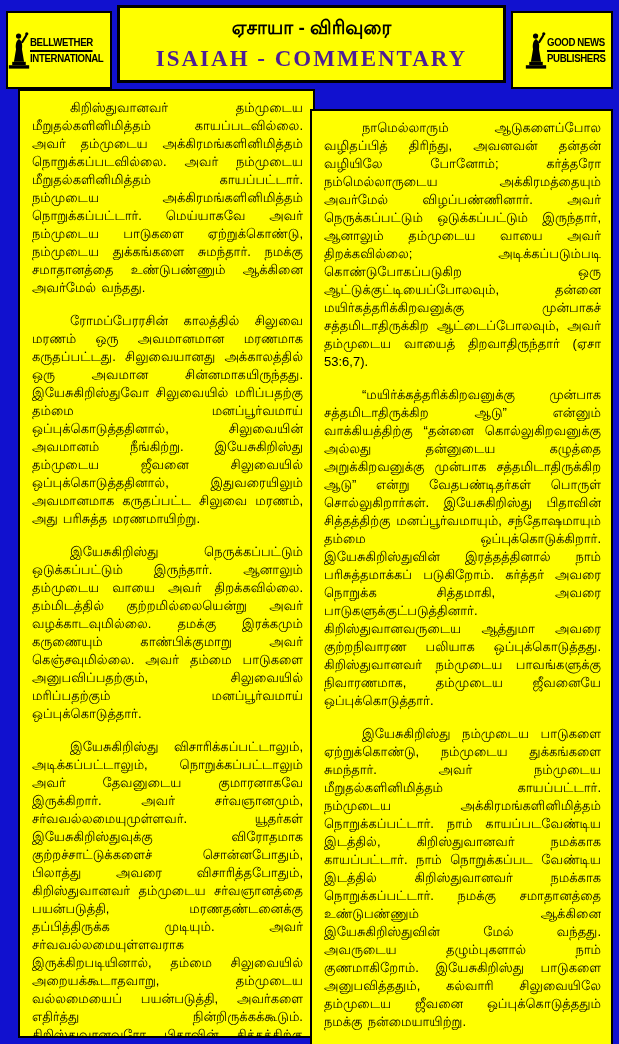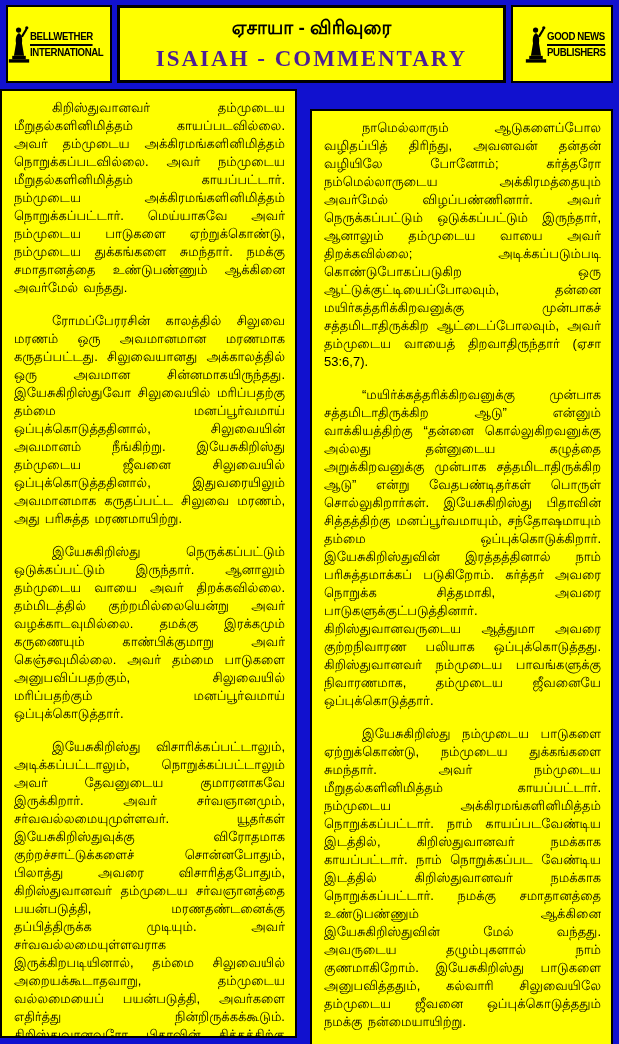--- a/index.html
+++ b/index.html
@@ -15,21 +15,21 @@
     background:#1111cf;
   }
   .panel{
     background:#ffff00;
     border:2px solid #000;
     box-sizing:border-box;
     position:absolute;
   }
   
   .logo-box{
-    top:5px;height:78px;
+    top:11px;height:78px;
     display:flex;align-items:center;justify-content:center;
     gap:0;padding:2px;
   }
   .logo-left{left:6px;width:106px;}
   .logo-right{left:511px;width:102px;padding-left:13px;}
   .logo-icon{flex:0 0 auto;width:22px;height:44px;}
   .logo-icon svg{width:100%;height:100%;display:block;}
   .logo-text{
     display:flex;flex-direction:column;align-items:flex-start;
     font-weight:bold;color:#000;
@@ -52,21 +52,21 @@
     font-size:23px;font-weight:bold;color:#4c1d95;
     font-family:"Liberation Serif","DejaVu Serif",serif;
     letter-spacing:2px;
   }
   
   .column{
     top:89px;height:949px;
     padding:8px 10px 8px 12px;
     overflow:hidden;
   }
-  .col-left{left:0;width:297px;}
+  .col-left{left:18px;width:297px;}
   .col-right{left:310px;width:303px;margin-top:20px;}
   .column p{
     margin:0 0 15px 0;
     color:#000;
     font-size:13px;
     line-height:18px;
     text-align:justify;
     text-indent:38px;
     word-spacing:1.5px;
   }

